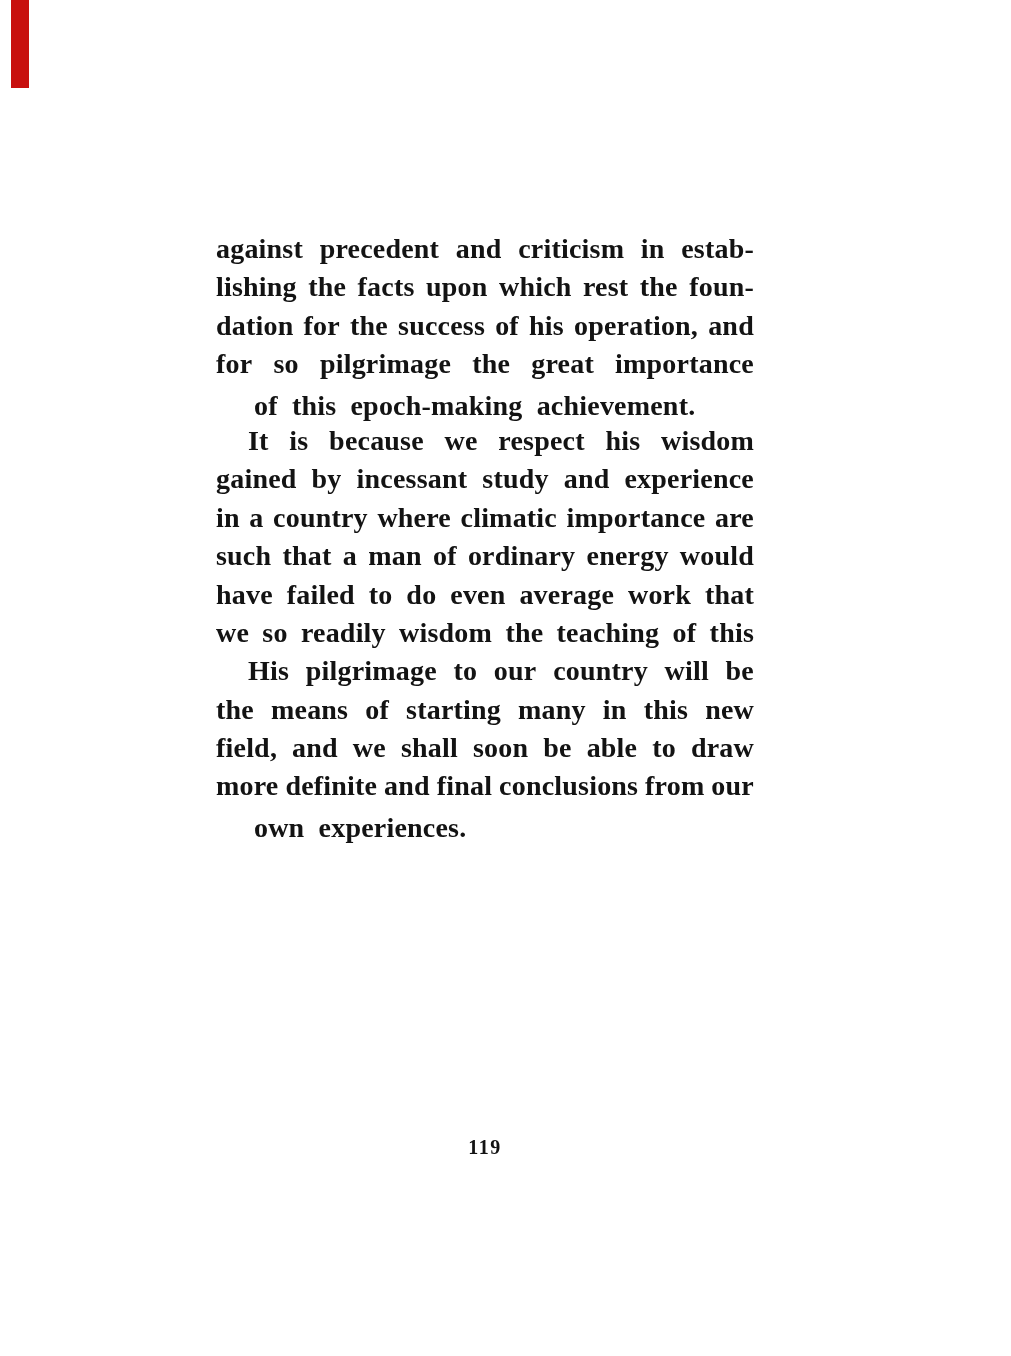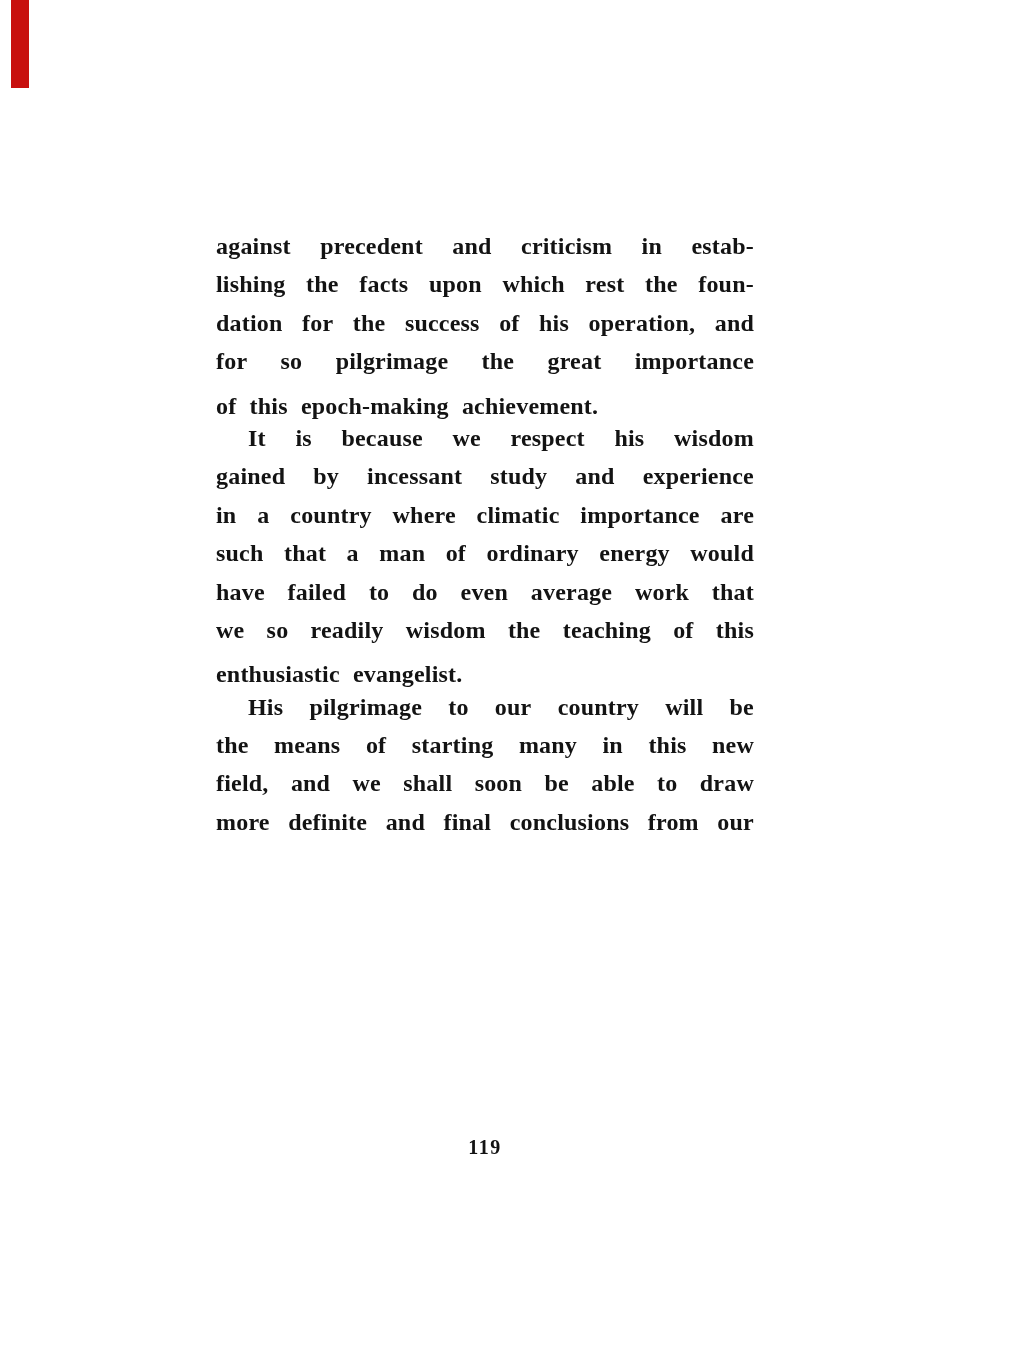--- a/index.html
+++ b/index.html
@@ -25,38 +25,39 @@
     left: 11px;
     top: 0;
     width: 18px;
     height: 88px;
   }
   .text-block {
     position: absolute;
     left: 216px;
     top: 233px;
     width: 538px;
-    font-size: 24px;
+    font-size: 28px;
     font-weight: 700;
     letter-spacing: 0.2px;
   }
   .paragraph {
     margin: 0;
   }
   .line {
     height: 38.4px;
     display: flex;
     justify-content: space-between;
     align-items: baseline;
     white-space: pre;
   }
   .line.last {
     display: block;
     line-height: 38.4px;
     word-spacing: 7px;
+    margin-left: 38px;
   }
   .line.indent-first {
     padding-left: 32px;
   }
   .page-number {
     position: absolute;
     left: 216px;
     top: 1136px;
     width: 538px;
     text-align: center;
@@ -78,23 +79,23 @@
         <div class="line"><span>for</span><span>so</span><span>pilgrimage</span><span>the</span><span>great</span><span>importance</span></div>
         <div class="line last">of this epoch-making achievement.</div>
       </div>
       <div class="paragraph">
         <div class="line indent-first"><span>It</span><span>is</span><span>because</span><span>we</span><span>respect</span><span>his</span><span>wisdom</span></div>
         <div class="line"><span>gained</span><span>by</span><span>incessant</span><span>study</span><span>and</span><span>experience</span></div>
         <div class="line"><span>in</span><span>a</span><span>country</span><span>where</span><span>climatic</span><span>importance</span><span>are</span></div>
         <div class="line"><span>such</span><span>that</span><span>a</span><span>man</span><span>of</span><span>ordinary</span><span>energy</span><span>would</span></div>
         <div class="line"><span>have</span><span>failed</span><span>to</span><span>do</span><span>even</span><span>average</span><span>work</span><span>that</span></div>
         <div class="line"><span>we</span><span>so</span><span>readily</span><span>wisdom</span><span>the</span><span>teaching</span><span>of</span><span>this</span></div>
-        <div class="line last">enthusiastic evangelist.</div>
       </div>
       <div class="paragraph">
         <div class="line indent-first"><span>His</span><span>pilgrimage</span><span>to</span><span>our</span><span>country</span><span>will</span><span>be</span></div>
         <div class="line"><span>the</span><span>means</span><span>of</span><span>starting</span><span>many</span><span>in</span><span>this</span><span>new</span></div>
         <div class="line"><span>field,</span><span>and</span><span>we</span><span>shall</span><span>soon</span><span>be</span><span>able</span><span>to</span><span>draw</span></div>
         <div class="line"><span>more</span><span>definite</span><span>and</span><span>final</span><span>conclusions</span><span>from</span><span>our</span></div>
+        <div class="line last">own experiences.</div>
       </div>
     </div>
   <div class="page-number" style="color: rgb(19, 19, 19);">119</div>
 </div>
 
 </body></html>

